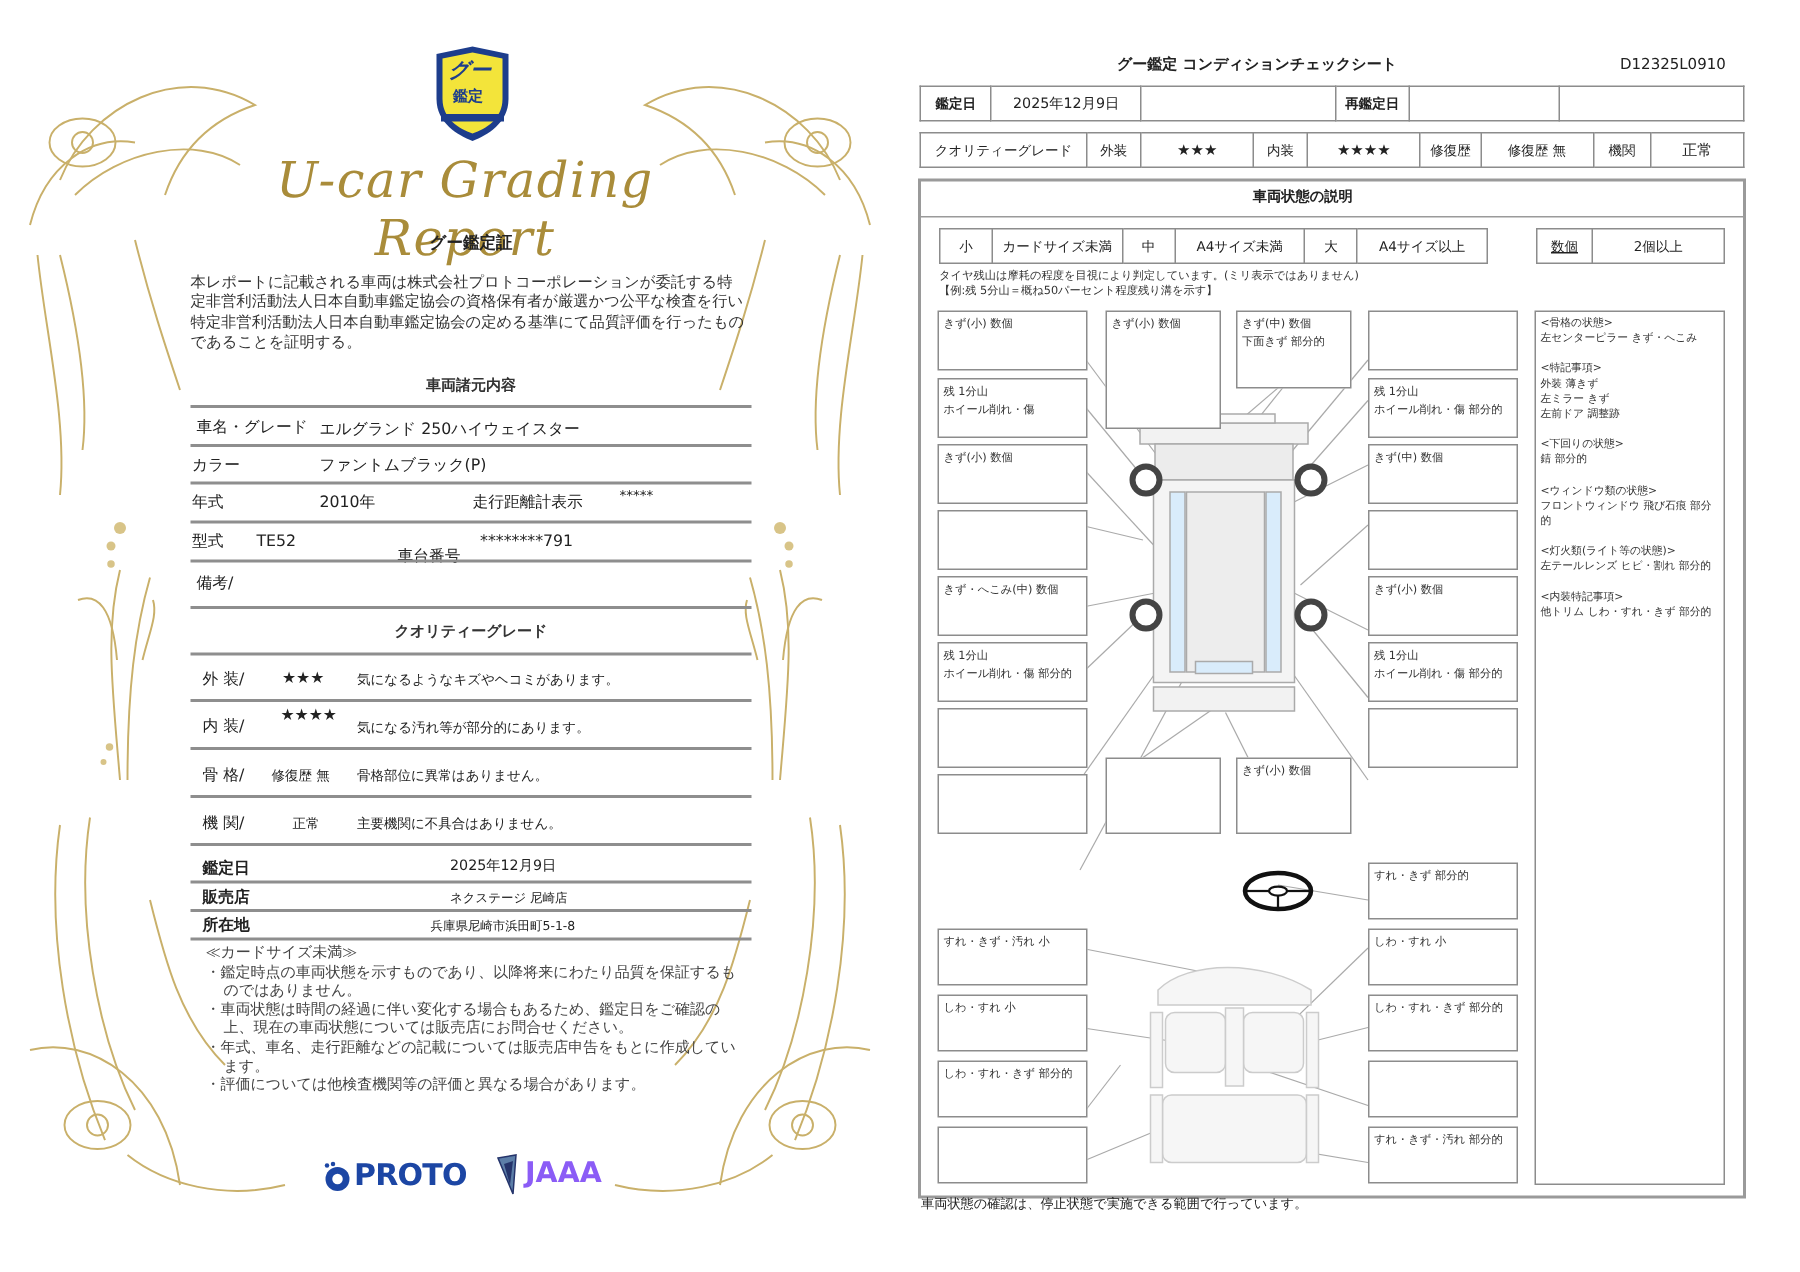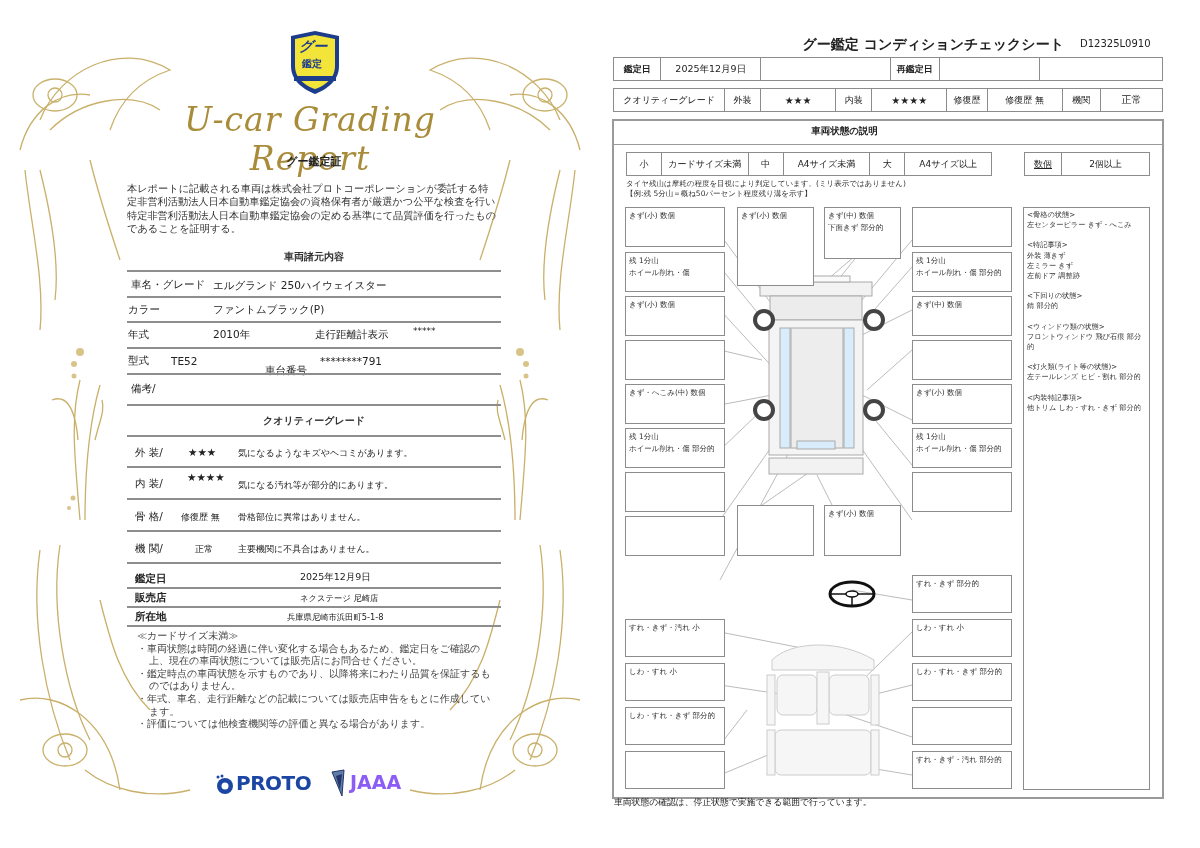--- a/index.html
+++ b/index.html
@@ -13,21 +13,21 @@
   .cert-sub{position:absolute;left:0;width:628px;text-align:center;font-size:11px;font-weight:bold;}
   .intro{position:absolute;left:127px;top:183px;width:370px;font-family:Liberation Mono, monospace;font-size:10.2px;line-height:13.3px;color:#333;}
   .sec-title{position:absolute;left:127px;width:374px;text-align:center;font-size:10px;font-weight:bold;color:#333;}
   .hl{position:absolute;left:127px;width:374px;height:0;border-top:2px solid #8e8e8e;}
   .lbl{position:absolute;font-size:10.5px;}
   .notes{position:absolute;left:137px;top:630px;width:360px;font-family:"DejaVu Serif","Liberation Serif",serif;font-size:10px;line-height:12.6px;color:#444;}
   .notes .item{padding-left:12px;text-indent:-12px;}
   .logo-proto{position:absolute;left:216px;top:771px;font-family:"DejaVu Sans","Liberation Sans",sans-serif;font-weight:bold;font-size:20px;color:#1c46a4;letter-spacing:-0.5px;}
   .logo-jaaa{position:absolute;left:350px;top:771px;font-weight:bold;font-size:19px;color:#8b5cf6;}
   
-  .sheet-title{position:absolute;left:612px;top:36px;width:452px;text-align:right;font-size:14px;font-weight:bold;}
+  .sheet-title{position:absolute;left:612px;top:36px;width:452px;text-align:center;font-size:10px;font-weight:bold;}
   .docid{position:absolute;left:1080px;top:38px;font-size:10px;}
   table.grid{position:absolute;border-collapse:collapse;font-size:9px;}
   table.grid td{border:1px solid #8c8c8c;text-align:center;height:22px;padding:0 3px;}
   .frame{position:absolute;border:2px solid #9a9a9a;}
   .sbox{position:absolute;border:1px solid #8c8c8c;background:#fff;font-size:7.5px;line-height:12px;padding:2px 3px;box-sizing:border-box;color:#333;}
   .notebox{position:absolute;left:1023px;top:207px;width:127px;height:583px;border:1px solid #8c8c8c;font-size:7.2px;line-height:10.2px;padding:2px 3px;box-sizing:border-box;color:#333;}
   .notebox .blk{margin-bottom:10px;}
   .tire-note{position:absolute;left:626px;top:179px;font-size:7.5px;line-height:10px;color:#333;}
   .footer-note{position:absolute;left:614px;top:797px;font-size:8.8px;color:#222;}
 </style>
@@ -167,22 +167,22 @@
   <div class="hl" style="top:587px;"></div>
   <span class="lbl" style="left:135px;top:591px;font-weight:bold;">販売店</span>
   <span class="lbl" style="left:300px;top:593px;font-size:8.3px;">ネクステージ 尼崎店</span>
   <div class="hl" style="top:606px;"></div>
   <span class="lbl" style="left:135px;top:610px;font-weight:bold;">所在地</span>
   <span class="lbl" style="left:287px;top:612px;font-size:8.3px;">兵庫県尼崎市浜田町5-1-8</span>
   <div class="hl" style="top:625px;"></div>
 
   <div class="notes">
     <div>≪カードサイズ未満≫</div>
+    <div class="item">・鑑定時点の車両状態を示すものであり、以降将来にわたり品質を保証するものではありません。</div>
     <div class="item">・車両状態は時間の経過に伴い変化する場合もあるため、鑑定日をご確認の上、現在の車両状態については販売店にお問合せください。</div>
-    <div class="item">・鑑定時点の車両状態を示すものであり、以降将来にわたり品質を保証するものではありません。</div>
     <div class="item">・年式、車名、走行距離などの記載については販売店申告をもとに作成しています。</div>
     <div class="item">・評価については他検査機関等の評価と異なる場合があります。</div>
   </div>
 
   <svg class="abs" style="left:214px;top:774px" width="22" height="22">
     <circle cx="11" cy="12" r="8" fill="#1c46a4"></circle>
       <circle cx="11" cy="12" r="3.5" fill="#fff"></circle>
     <circle cx="4" cy="3" r="1.5" fill="#1c46a4"></circle>
       <circle cx="8" cy="2" r="1.5" fill="#1c46a4"></circle>
   </svg>
@@ -221,21 +221,21 @@
     <td style="width:30px;">修復歴</td>
     <td style="width:62px;">修復歴 無</td>
     <td style="width:28px;">機関</td>
     <td style="width:50px;font-size:10px;">正常</td>
   </tr>
 </tbody>
   </table>
 
 <div class="frame" style="left:612px;top:119px;width:548px;height:676px;"></div>
 <div class="abs" style="left:614px;top:144px;width:548px;height:0;border-top:1px solid #9a9a9a;"></div>
-<div class="abs" style="left:612px;top:125px;width:465px;text-align:center;font-size:9.5px;font-weight:bold;">車両状態の説明</div>
+<div class="abs" style="left:612px;top:125px;width:465px;text-align:center;font-size:9.5px;font-weight:bold;padding-left:24px;">車両状態の説明</div>
 
 <table class="grid" style="left:626px;top:152px;width:366px;">
   <tbody>
       <tr>
     <td style="width:24px;">小</td>
     <td style="width:70px;">カードサイズ未満</td>
     <td style="width:24px;">中</td>
     <td style="width:70px;">A4サイズ未満</td>
     <td style="width:24px;">大</td>
     <td style="width:70px;">A4サイズ以上</td>

